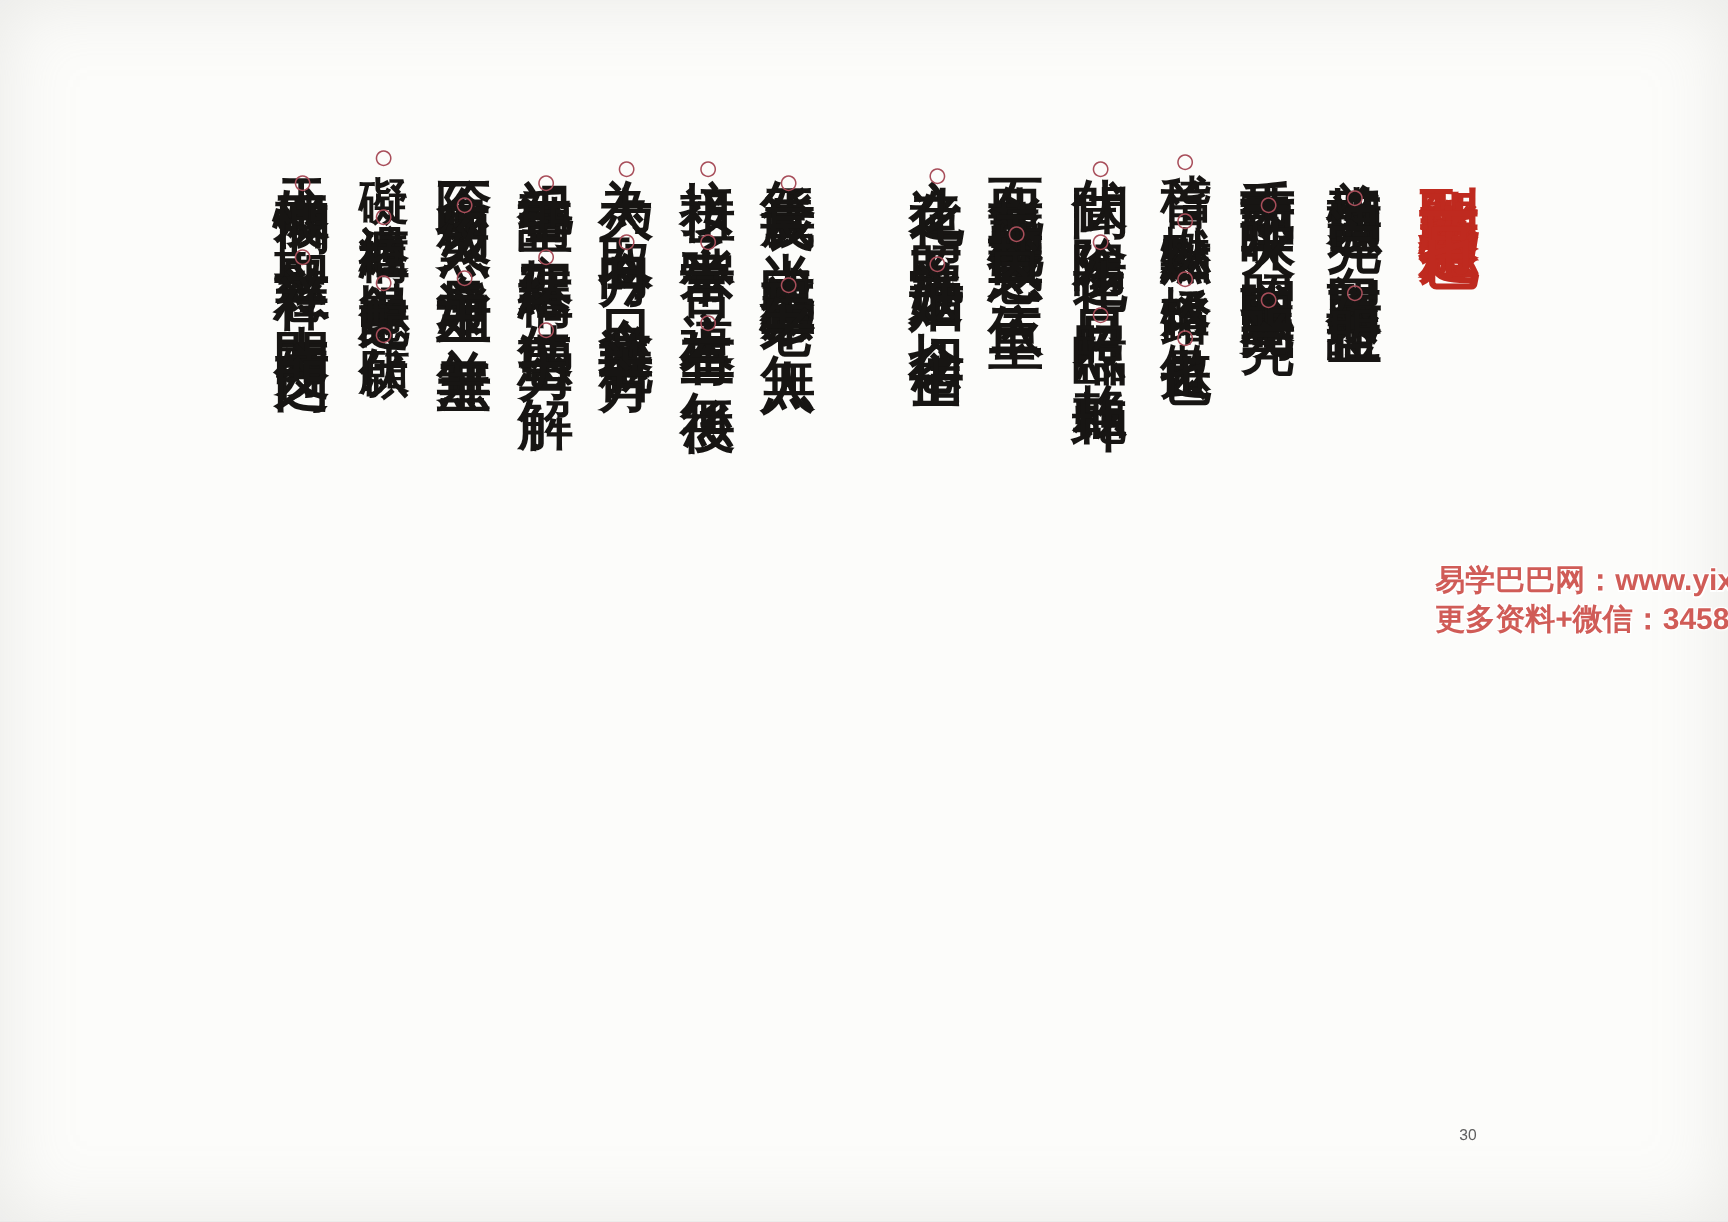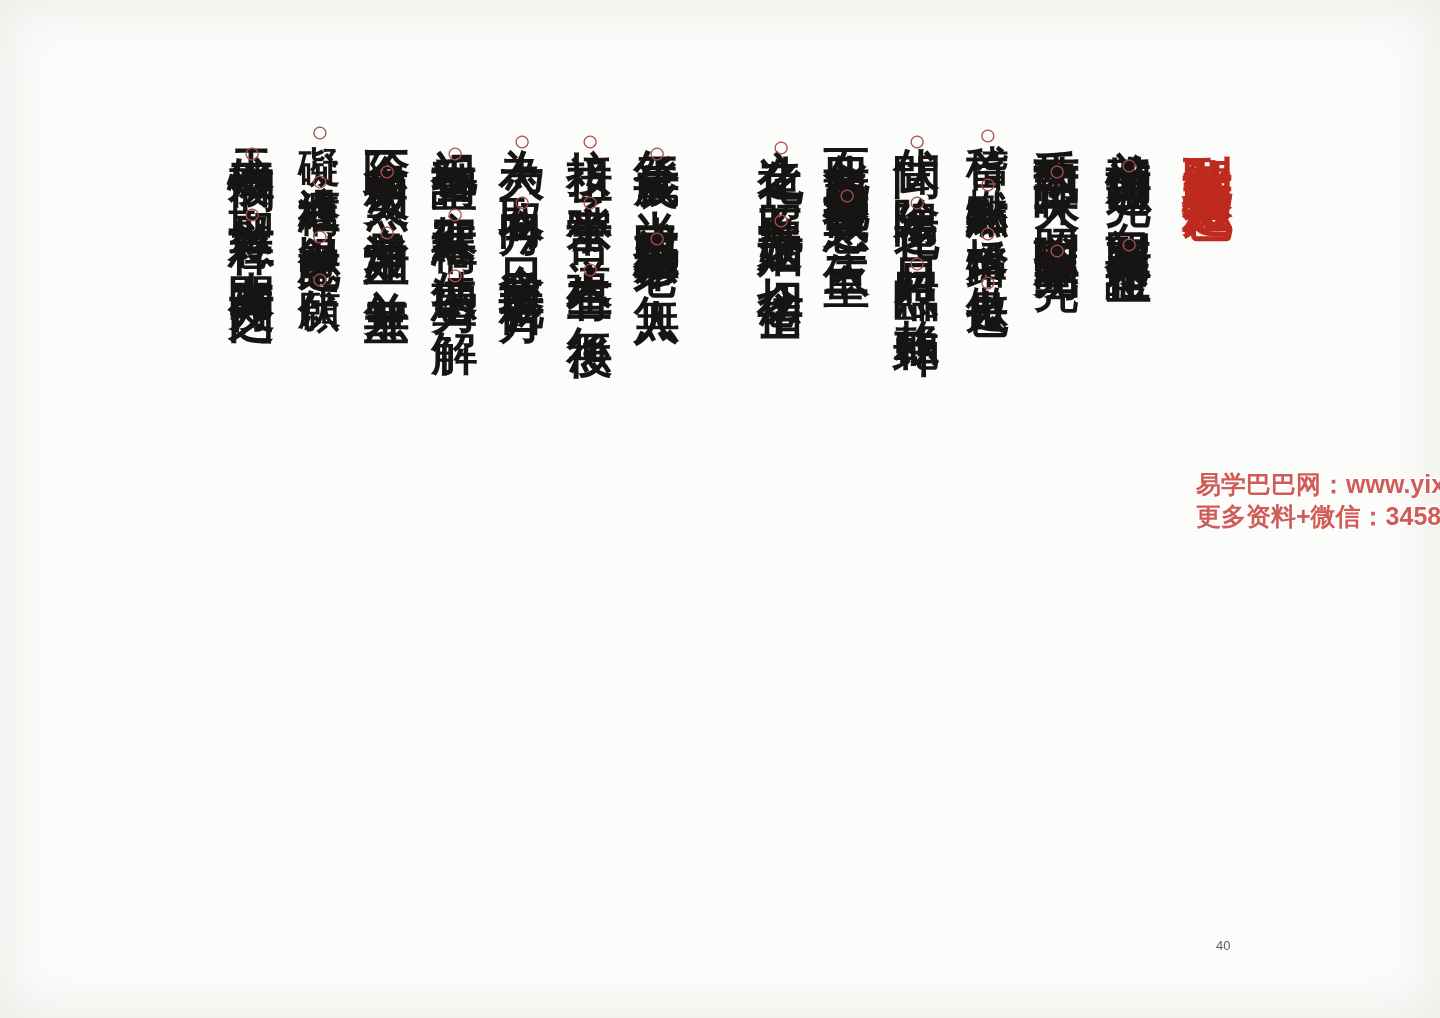--- a/index.html
+++ b/index.html
@@ -97,15 +97,15 @@
   <div class="vcol" style="left:429px;">祝香請聖<span class="ring">○</span>安架紅橋<span class="ring">○</span>仗憑聖力<span class="ring">○</span>解</div>
   <div class="vcol" style="left:361px;">除命中一切災煞<span class="ring">○</span>身淨如玉<span class="ring">○</span>并無罣</div>
   <div class="vcol tight" style="left:296px;">礙<span class="ring">○</span>渡過紅橋<span class="ring">○</span>以得意中之配<span class="ring">○</span>伏願<span class="ring">○</span></div>
   <div class="vcol" style="left:226px;">天娘憐憫<span class="ring">○</span>聖母慈祥<span class="ring">○</span>大開方便之門</div>
 
   <div class="watermark">
     <div>易学巴巴网：www.yixue88.cn</div>
     <div>更多资料+微信：3458344044</div>
   </div>
 
-  <div class="page-number">40</div>
+  <div class="page-number">30</div>
 
 </div>
 
 </body></html>

